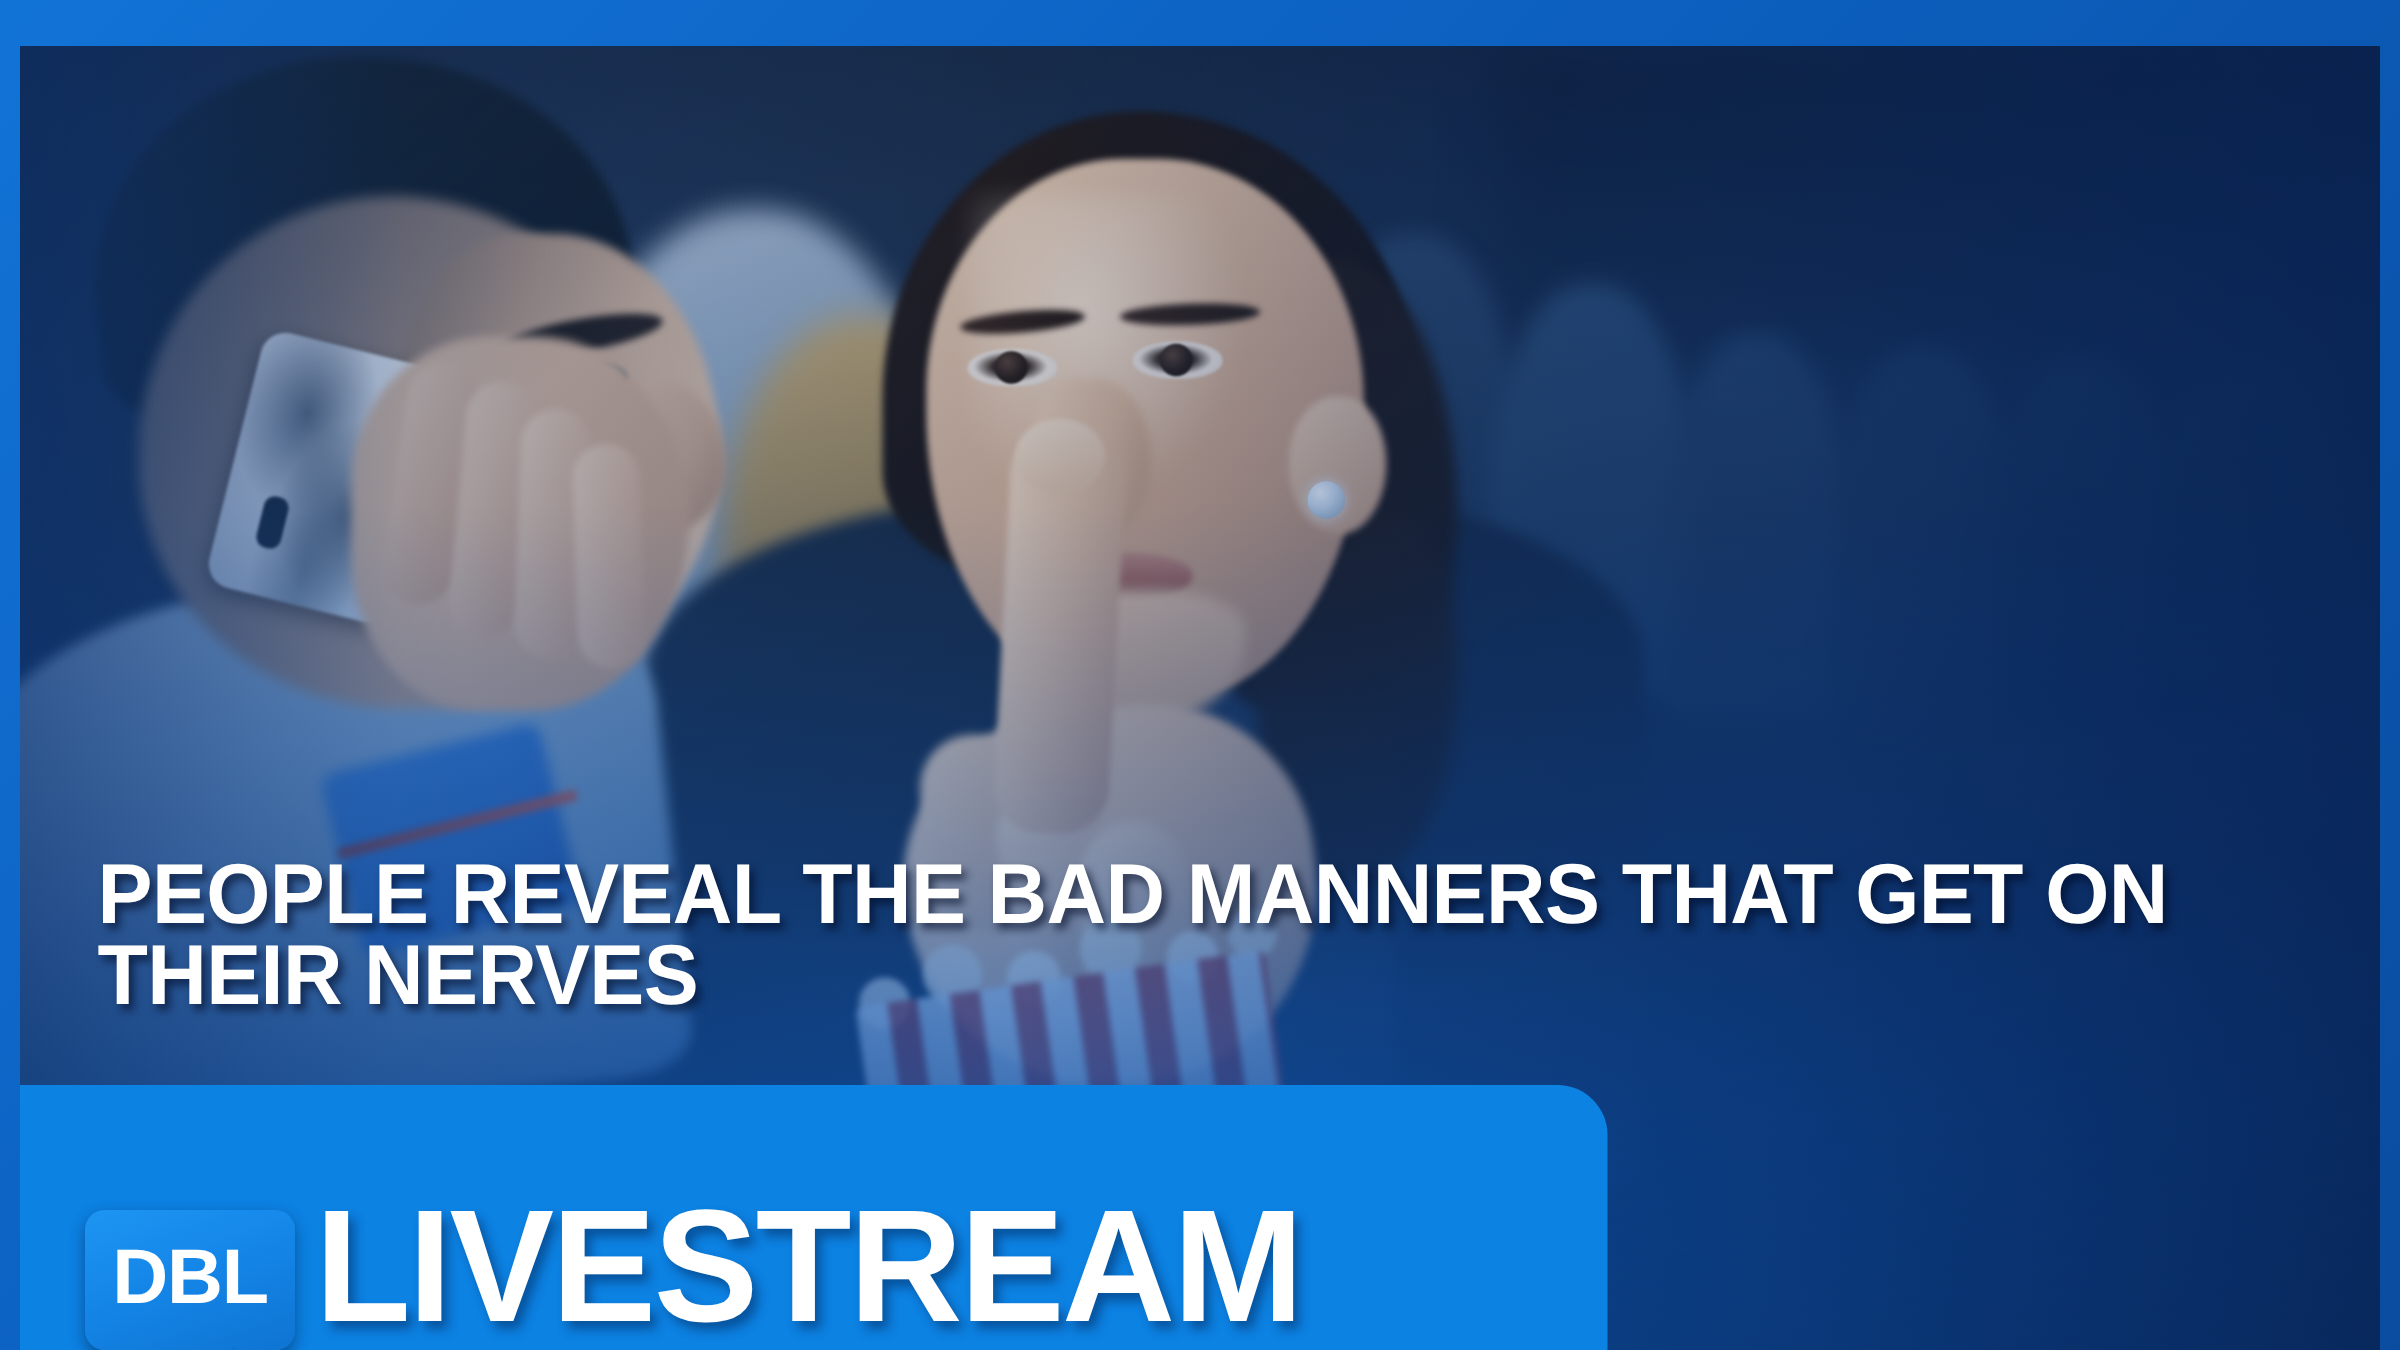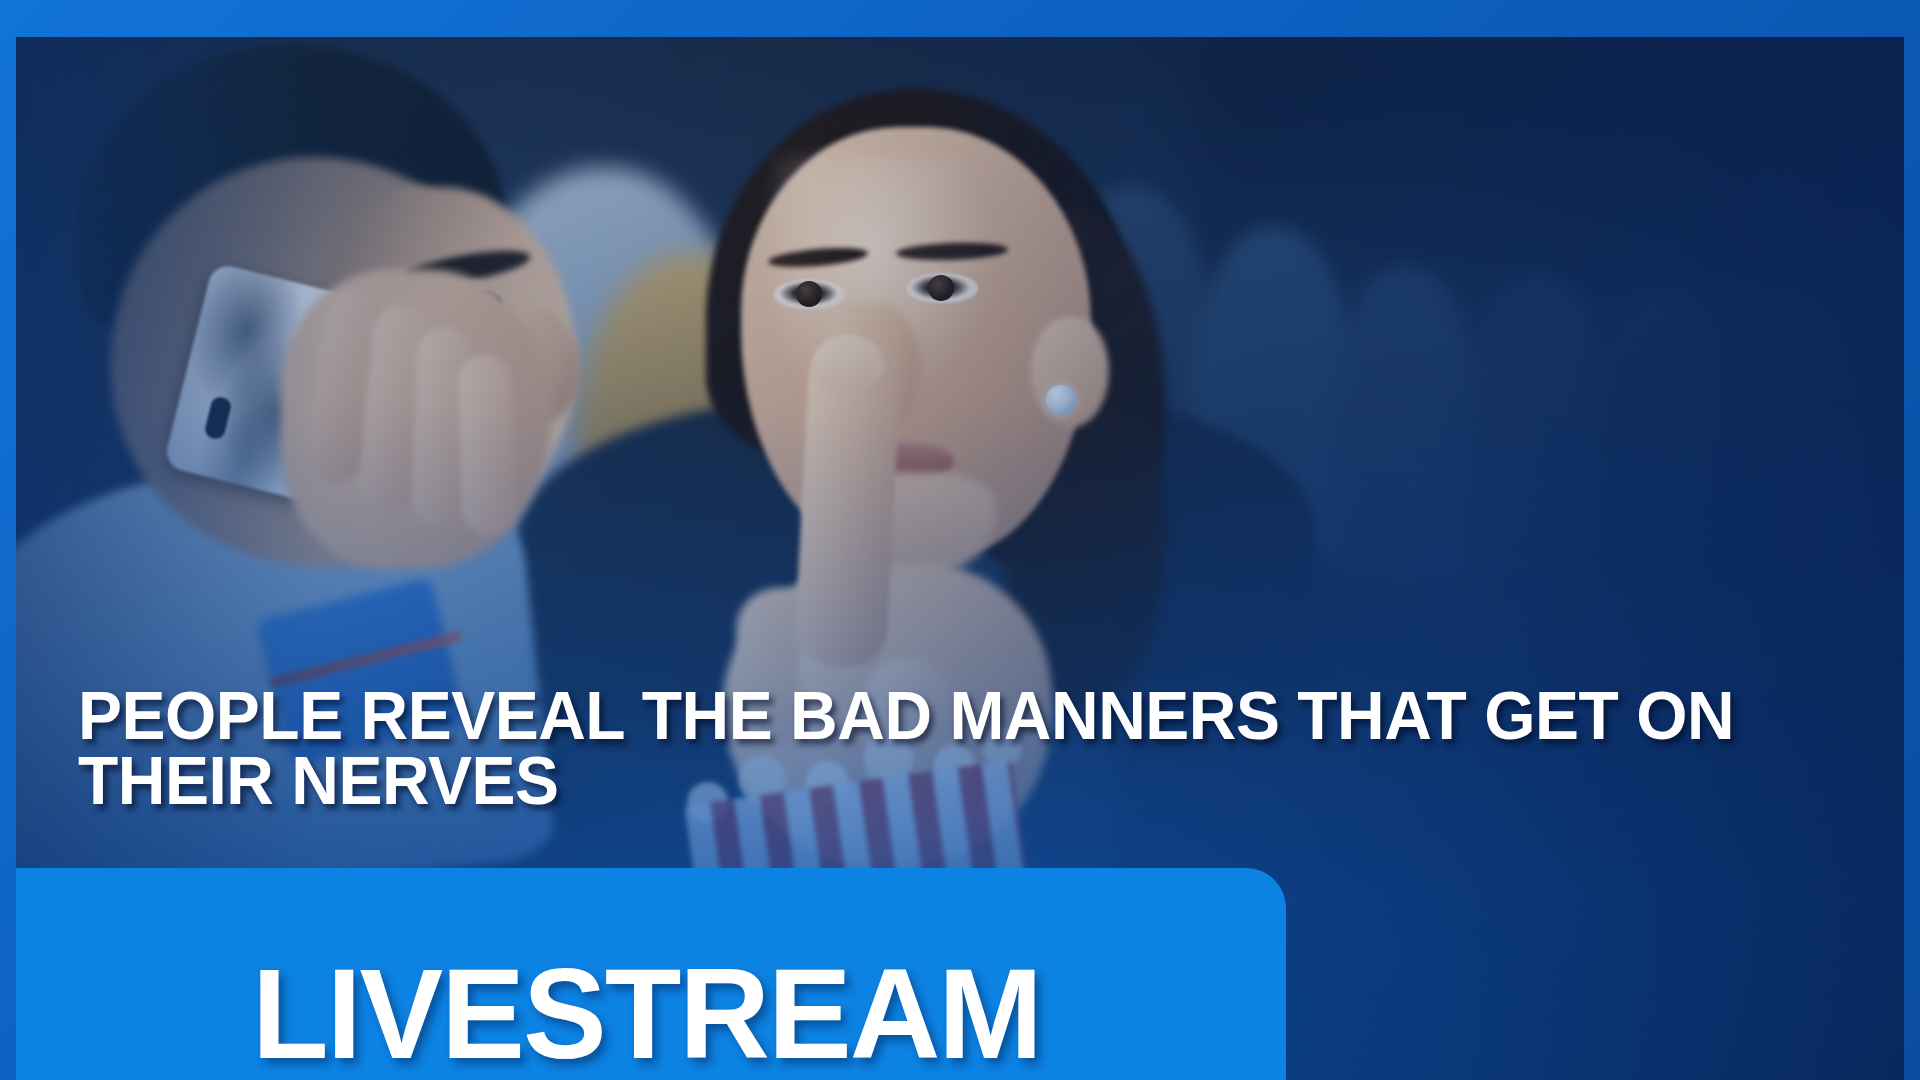--- a/index.html
+++ b/index.html
@@ -500,18 +500,22 @@
 
     <div id="headline">
       <span class="hl-line">PEOPLE REVEAL THE BAD MANNERS THAT GET ON</span>
       <span class="hl-line">THEIR NERVES</span>
     </div>
 
     <div id="date-line">FRIDAY JULY 15, 2022</div>
 
     <div id="banner">
       <div id="banner-inner">
+        <div id="dbl-logo">
+          <div class="tail"></div>
+          <div id="dbl-text">DBL</div>
+        </div>
         <div id="livestream">LIVESTREAM</div>
       </div>
     </div>
 
   </div>
 </div>
 
 </body></html>

